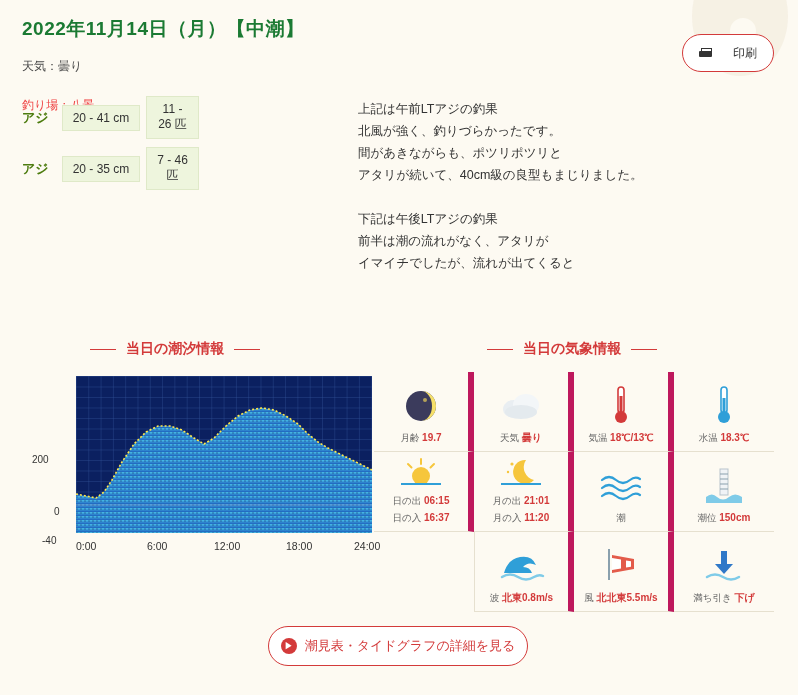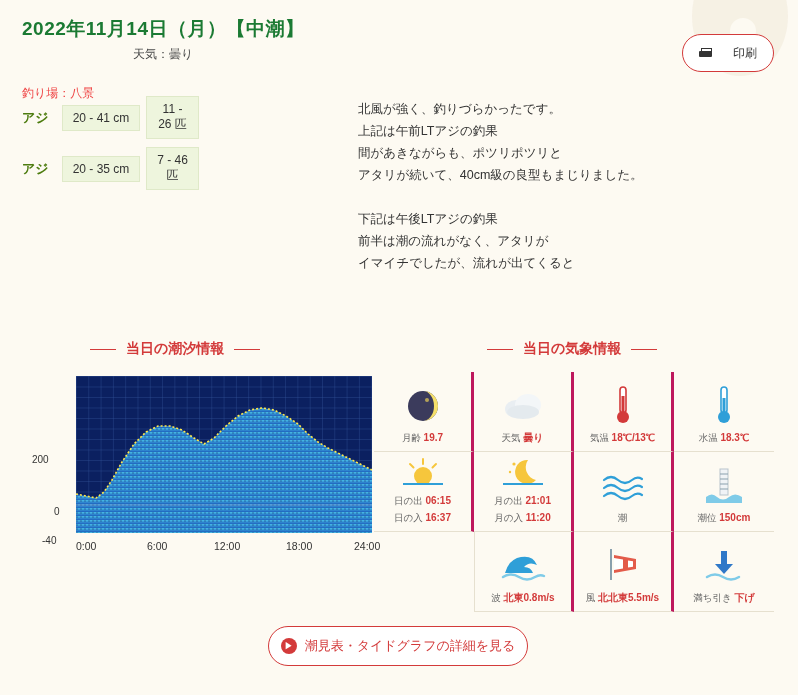--- a/index.html
+++ b/index.html
@@ -28,21 +28,21 @@
     width: 26px; height: 26px;
     border-radius: 50%;
     background: #fdfaf2;
   }
 
   
   .hdr { position: absolute; left: 22px; top: 16px; }
   .hdr-date {
     font-size: 19px; font-weight: bold; color: #1b7a33; letter-spacing: .5px;
   }
-  .hdr-sub { font-size: 12px; color: #4a4a4a; margin-top: 4px; text-align: center; }
+  .hdr-sub { font-size: 12px; color: #4a4a4a; margin-top: 16px; }
   .hdr-sub2 { font-size: 12px; color: #ef4444; margin-top: 22px; }
 
   .print-btn {
     position: absolute; right: 24px; top: 34px;
     width: 92px; height: 38px;
     border: 1px solid #d33a3a; border-radius: 20px;
     background: #fff;
     display: flex; align-items: center; justify-content: center;
     gap: 21px;
     font-size: 12px; color: #333;
@@ -120,21 +120,21 @@
     position: absolute; left: 374px; top: 372px;
     width: 400px;
     display: grid;
     grid-template-columns: repeat(4, 100px);
     grid-auto-rows: 80px;
   }
   .wcell {
     position: relative;
     display: flex; flex-direction: column; align-items: center; justify-content: flex-end;
     padding-bottom: 6px;
-    border-right: 3px solid #be185d;
+    border-right: 6px solid #be185d;
     border-bottom: 1px solid #e6e0cf;
   }
   .wcell:nth-child(4n) { border-right: none; }
   .wcell.empty { border: none; }
   .wlabel { font-size: 9.5px; color: #666; margin-top: 4px; }
   .wlabel b { color: #d33a3a; font-weight: bold; font-size: 10px; }
   .wicon { height: 44px; display: flex; align-items: center; justify-content: center; }
 
   
   .detail-btn {
@@ -178,22 +178,22 @@
       <div class="catch-cell cell-count">11 - 26 匹</div>
     </div>
     <div class="catch-row">
       <div class="catch-name">アジ</div>
       <div class="catch-cell cell-size">20 - 35 cm</div>
       <div class="catch-cell cell-count">7 - 46 匹</div>
     </div>
   </div>
 
   <div class="report">
+    <p>上記は午前LTアジの釣果</p>
     <p>北風が強く、釣りづらかったです。</p>
-    <p>上記は午前LTアジの釣果</p>
     <p>間があきながらも、ポツリポツリと</p>
     <p>アタリが続いて、40cm級の良型もまじりました。</p>
     <div class="gap"></div>
     <p>下記は午後LTアジの釣果</p>
     <p>前半は潮の流れがなく、アタリが</p>
     <p>イマイチでしたが、流れが出てくると</p>
   </div>
 
   <div class="sec-title" id="tideTitle">
     <span class="bar"></span>

